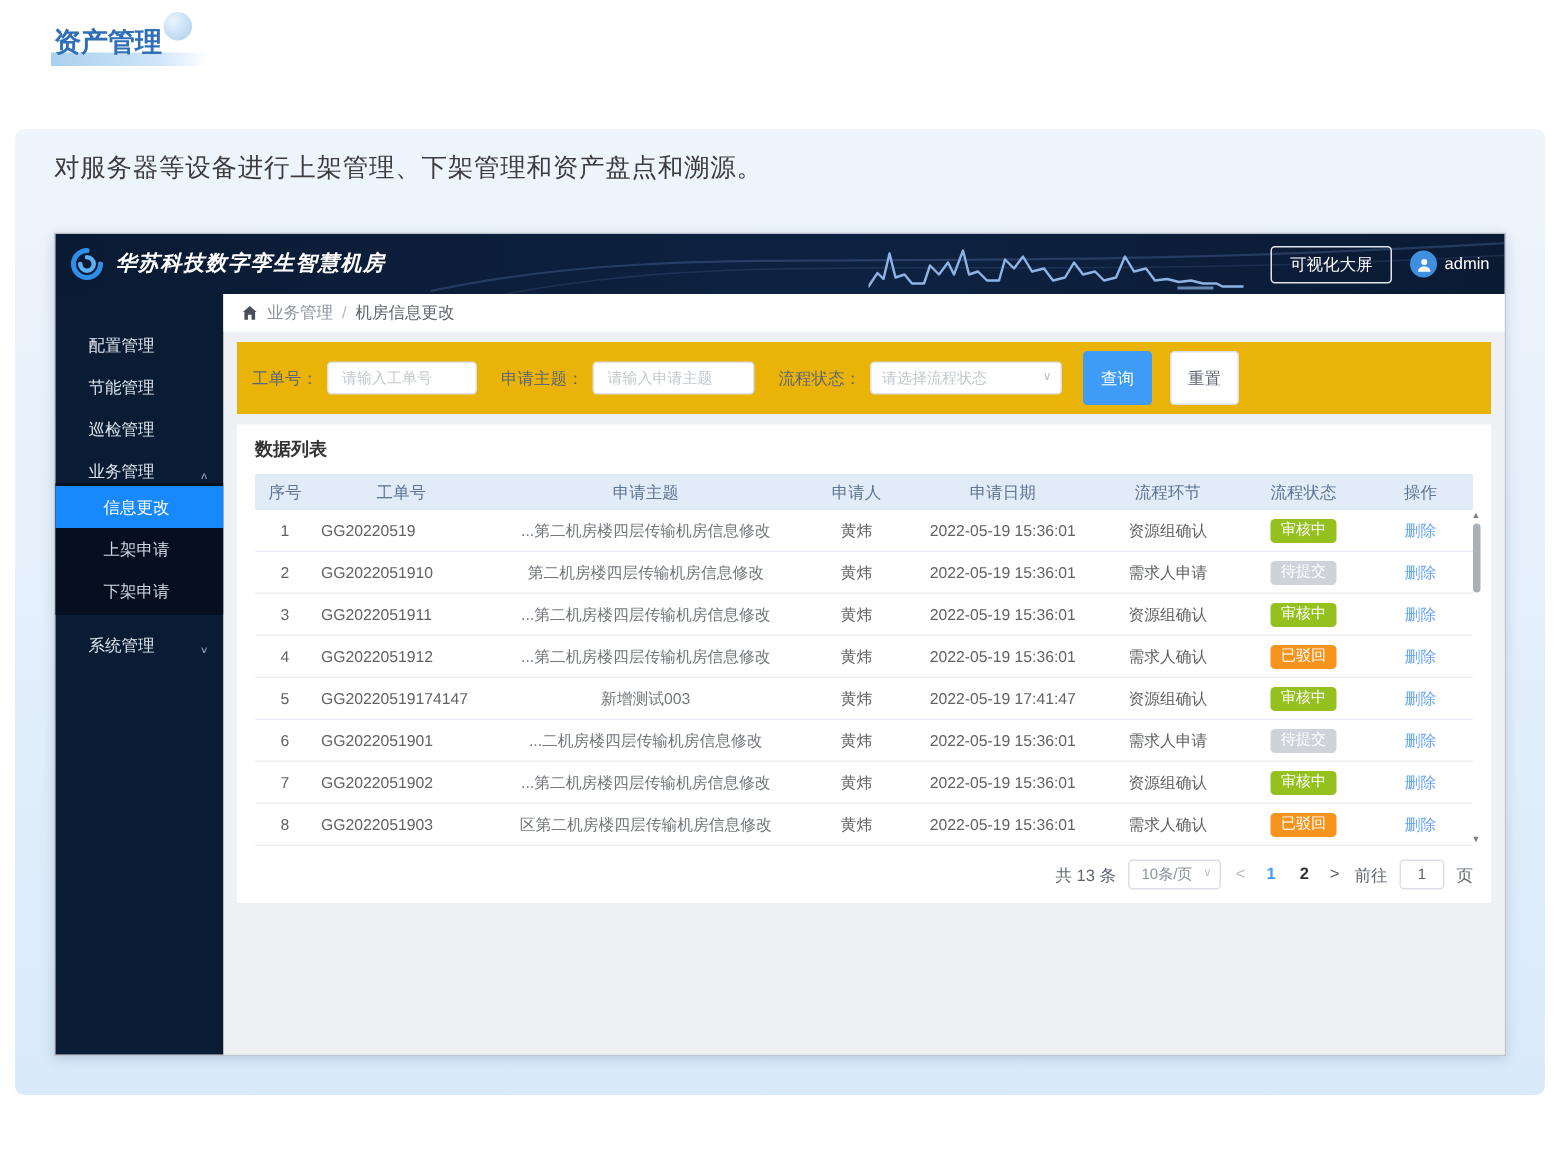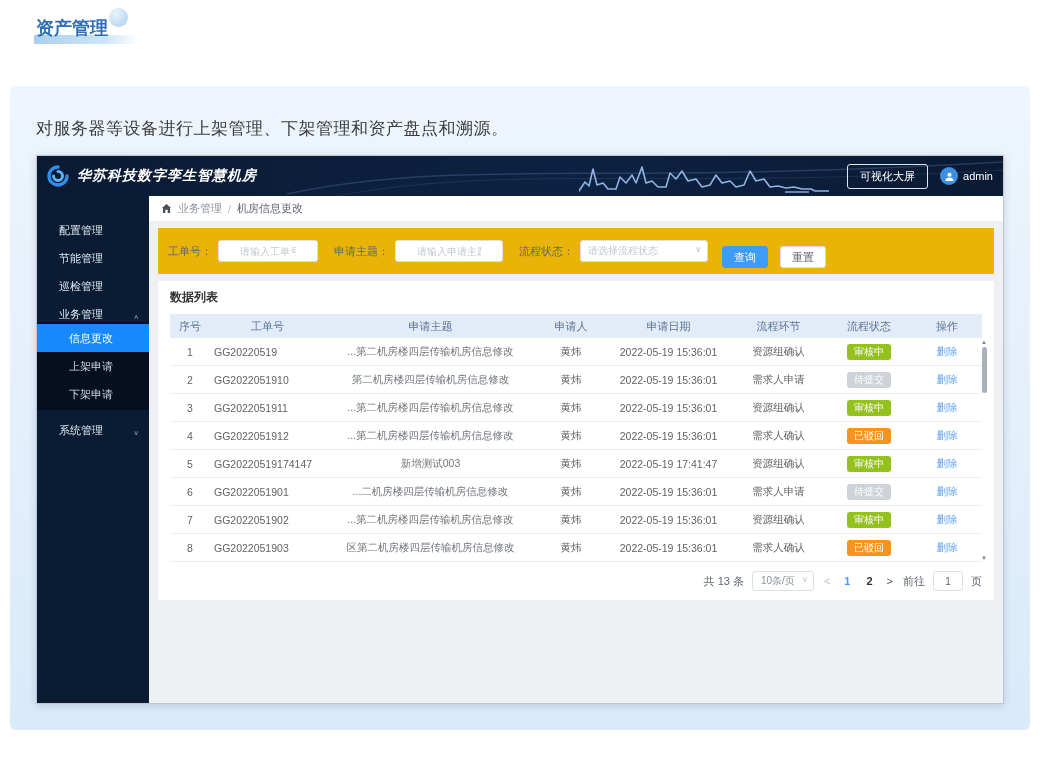--- a/index.html
+++ b/index.html
@@ -8,21 +8,21 @@
   .page { position:relative; width:1040px; height:772px; background:#fff; overflow:hidden; }
 
   
   .doc-title { position:absolute; left:36px; top:16px; font-size:18px; font-weight:bold; color:#2e6fb7; z-index:3; }
   .doc-title .underline { position:absolute; left:-2px; bottom:-4px; width:104px; height:9px;
      background:linear-gradient(90deg,#aacfee,#cfe6f8 70%,rgba(207,230,248,0)); z-index:-1; }
   .doc-title .ball { position:absolute; right:-20px; top:-8px; width:19px; height:19px; border-radius:50%;
      background:radial-gradient(circle at 35% 30%, #eaf5fd, #a9cdec); }
   .doc-panel { position:absolute; left:10px; top:86px; width:1020px; height:644px; border-radius:6px;
      background:linear-gradient(180deg,#eef5fc 0%,#e3effb 55%,#d9eafa 100%); }
-  .doc-desc { position:absolute; left:36px; top:117px; font-size:17px; color:#3c3c3c; letter-spacing:.5px; }
+  .doc-desc { position:absolute; left:36px; top:100px; font-size:17px; color:#3c3c3c; letter-spacing:.5px; }
 
   
   .shot { position:absolute; left:36px; top:155px; width:968px; height:549px; background:#fff;
      border:1px solid #bfc6d1; box-shadow:0 2px 8px rgba(30,60,100,.18); display:flex; flex-direction:column; font-size:11px; }
 
   
   .topbar { position:relative; height:40px; flex:0 0 40px; background:linear-gradient(90deg,#0a1a33,#0d2242 55%,#0a1a33);
      display:flex; align-items:center; color:#fff; overflow:hidden; }
   .topbar svg.deco { position:absolute; left:0; top:0; }
   .brand { display:flex; align-items:center; gap:8px; margin-left:10px; z-index:2; }
@@ -44,27 +44,27 @@
   .sub-item.active { background:#1789fd; color:#fff; }
 
   .main { flex:1; background:#eef0f3; display:flex; flex-direction:column; min-width:0; }
   .breadcrumb { background:#fff; height:25px; display:flex; align-items:center; gap:6px; padding-left:12px;
      font-size:11px; color:#8b939d; }
   .breadcrumb .current { color:#5f6670; }
   .crumb-sep { color:#b2b8c0; }
 
   .filter-card { background:#eab308; margin:7px 9px 0; padding:6px 10px; display:flex; align-items:center; gap:6px; }
   .f-label { color:#5f6670; font-size:11px; white-space:nowrap; }
-  .f-input { width:100px; height:22px; border:1px solid #dcdfe6; border-radius:3px; padding:0 21px; font-size:10px;
+  .f-input { width:100px; height:22px; border:1px solid #dcdfe6; border-radius:3px; padding:0 9px; font-size:10px;
      color:#606266; font-family:inherit; }
   .f-input::placeholder { color:#c3c8cf; }
   .f-select { position:relative; width:128px; height:22px; border:1px solid #dcdfe6; border-radius:3px;
      display:flex; align-items:center; padding:0 18px 0 7px; color:#c3c8cf; font-size:10px; cursor:pointer; background:#fff; }
   .f-select .chev { position:absolute; right:6px; top:4px; color:#b7bdc6; font-size:8px; }
-  .btn { height:22px; border-radius:3px; font-size:11px; padding:0 11px; cursor:pointer; font-family:inherit;margin-top:12px; }
+  .btn { height:36px; border-radius:3px; font-size:11px; padding:0 11px; cursor:pointer; font-family:inherit; }
   .btn-primary { background:#3f9cf6; border:1px solid #3f9cf6; color:#fff; margin-left:8px; }
   .btn-plain { background:#fff; border:1px solid #dcdfe6; color:#5f6670; margin-left:6px; }
 
   .data-card { background:#fff; margin:7px 9px 0; padding:8px 12px 9px; }
   .data-title { font-size:12px; font-weight:bold; color:#333; margin-bottom:8px; }
 
   .tbl { position:relative; }
   .tbl-scroll { position:absolute; right:-6px; top:24px; bottom:0; width:8px; display:flex; flex-direction:column; align-items:center; }
   .tbl-scroll .sc-arrow { font-size:6px; color:#7a8089; line-height:8px; }
   .tbl-scroll .sc-thumb { width:5px; height:46px; background:#aab0b9; border-radius:3px; margin-top:1px; }

